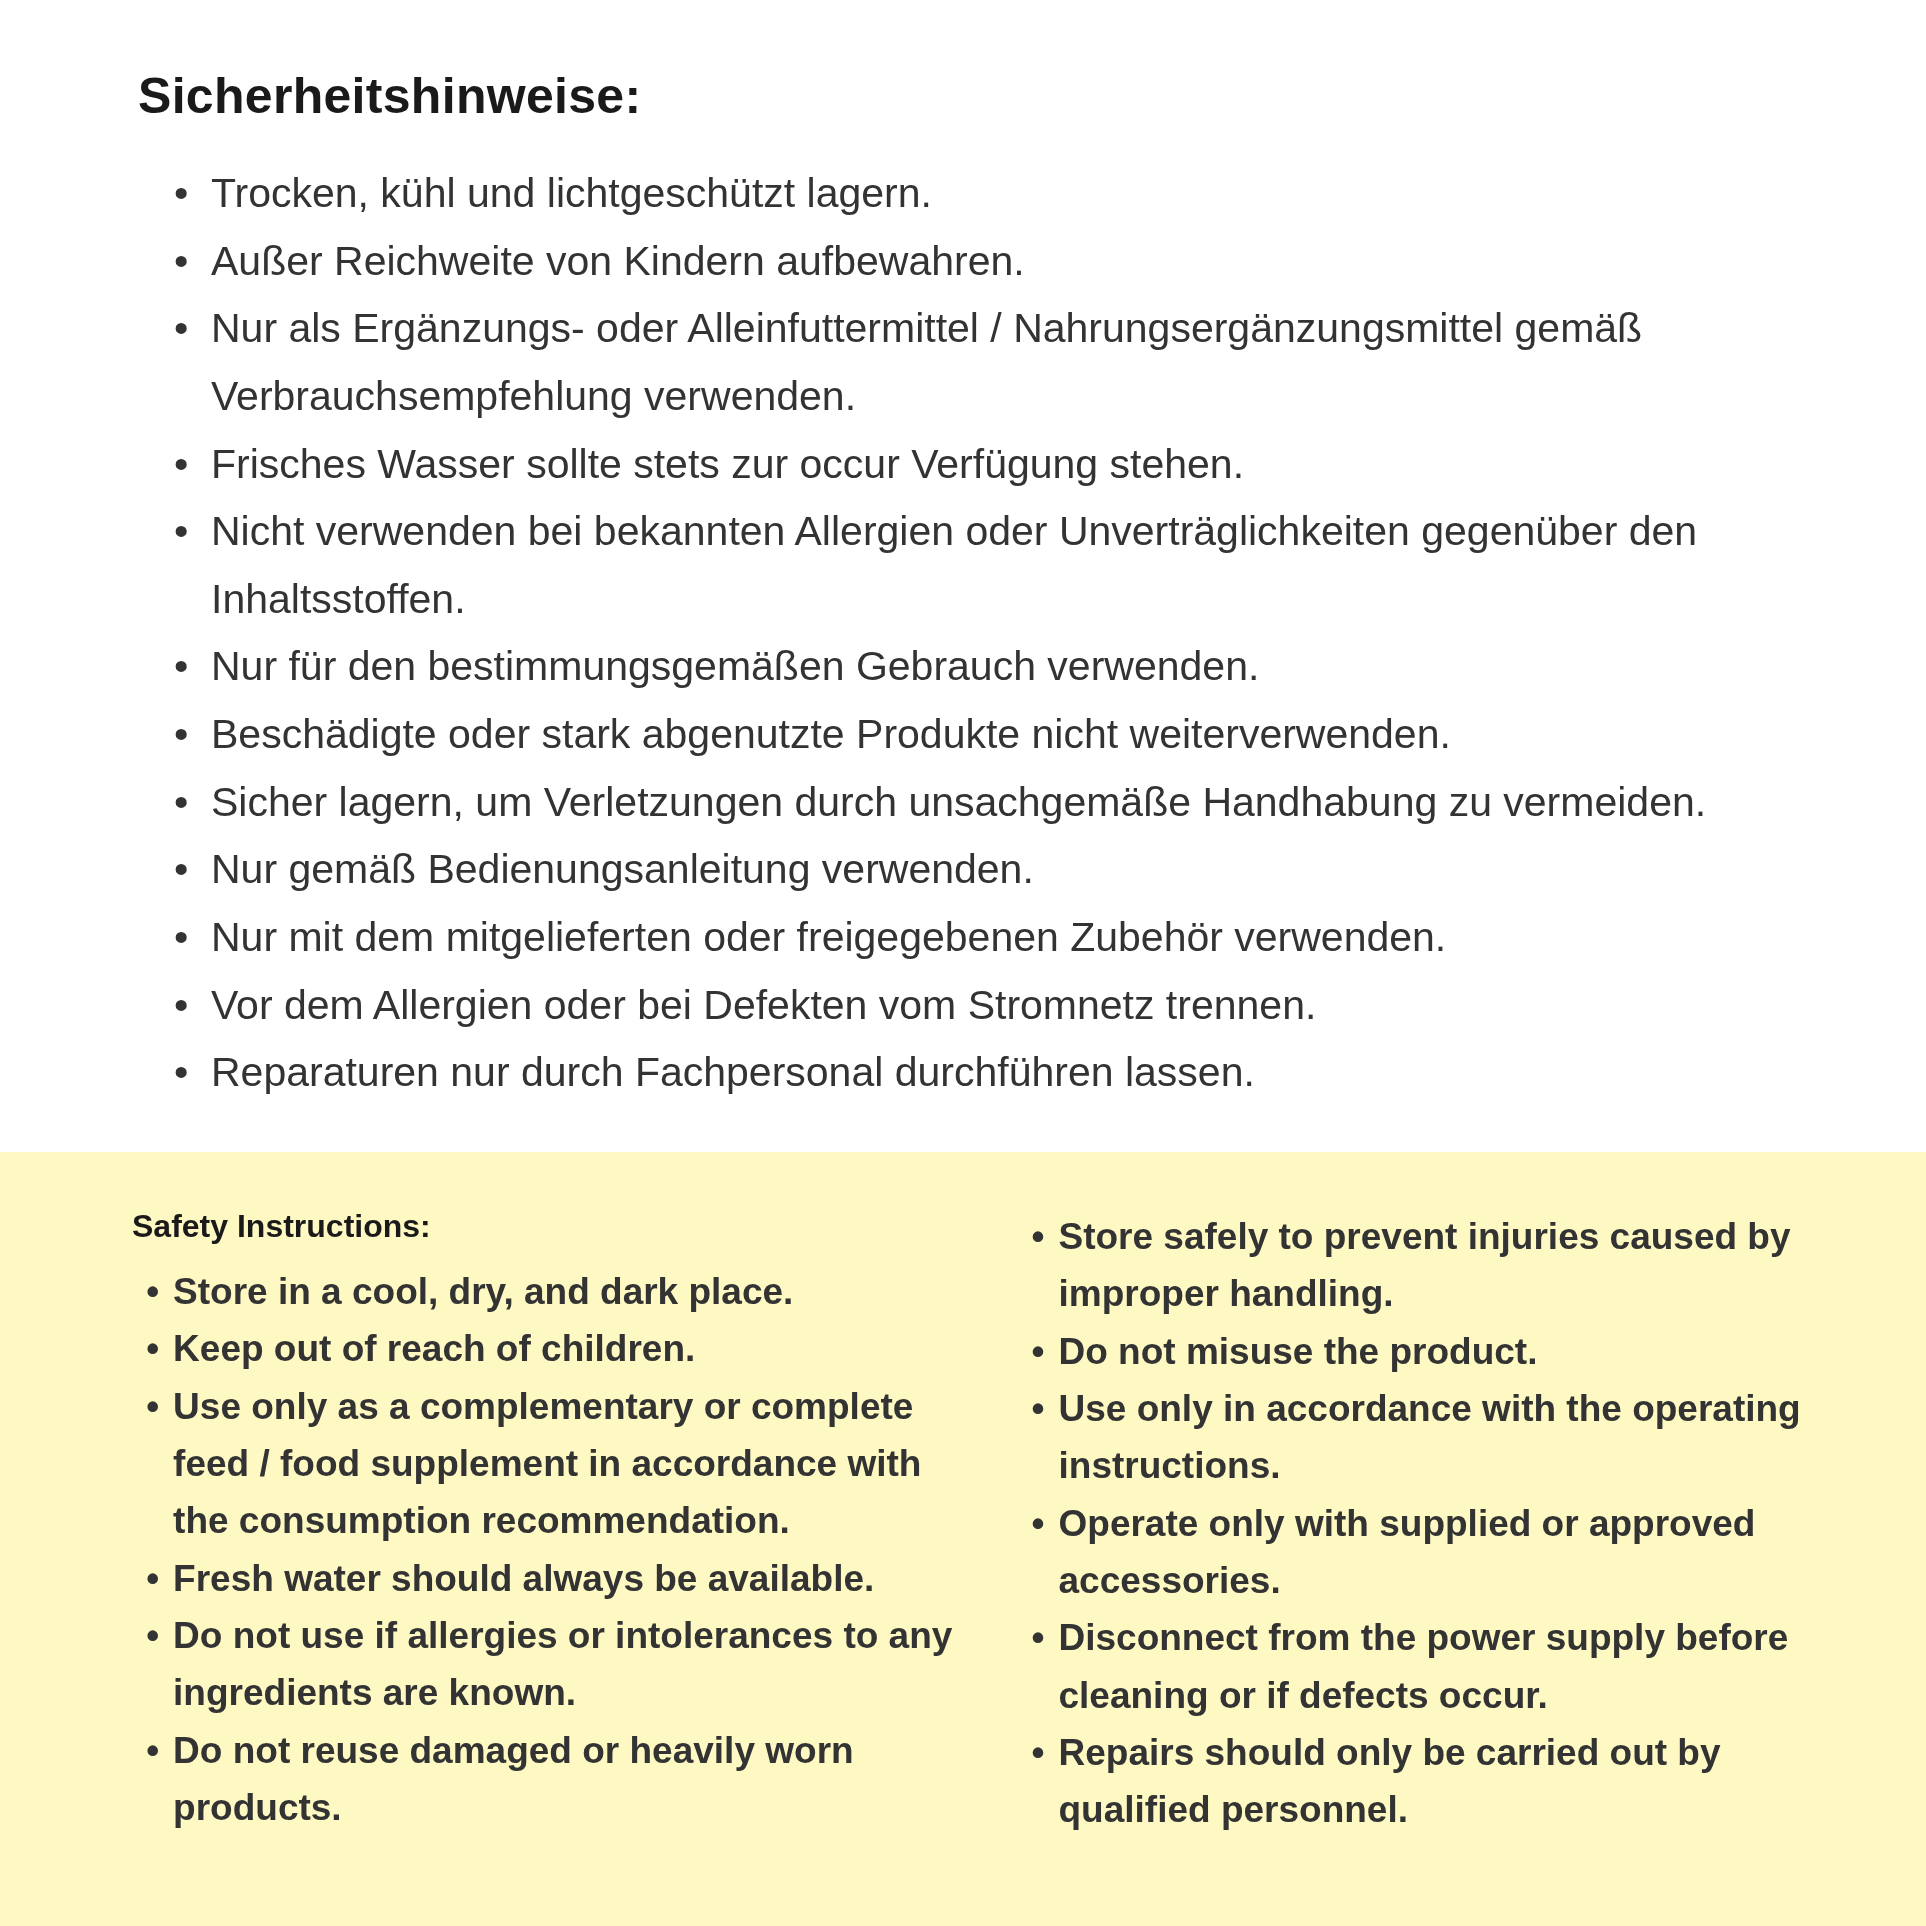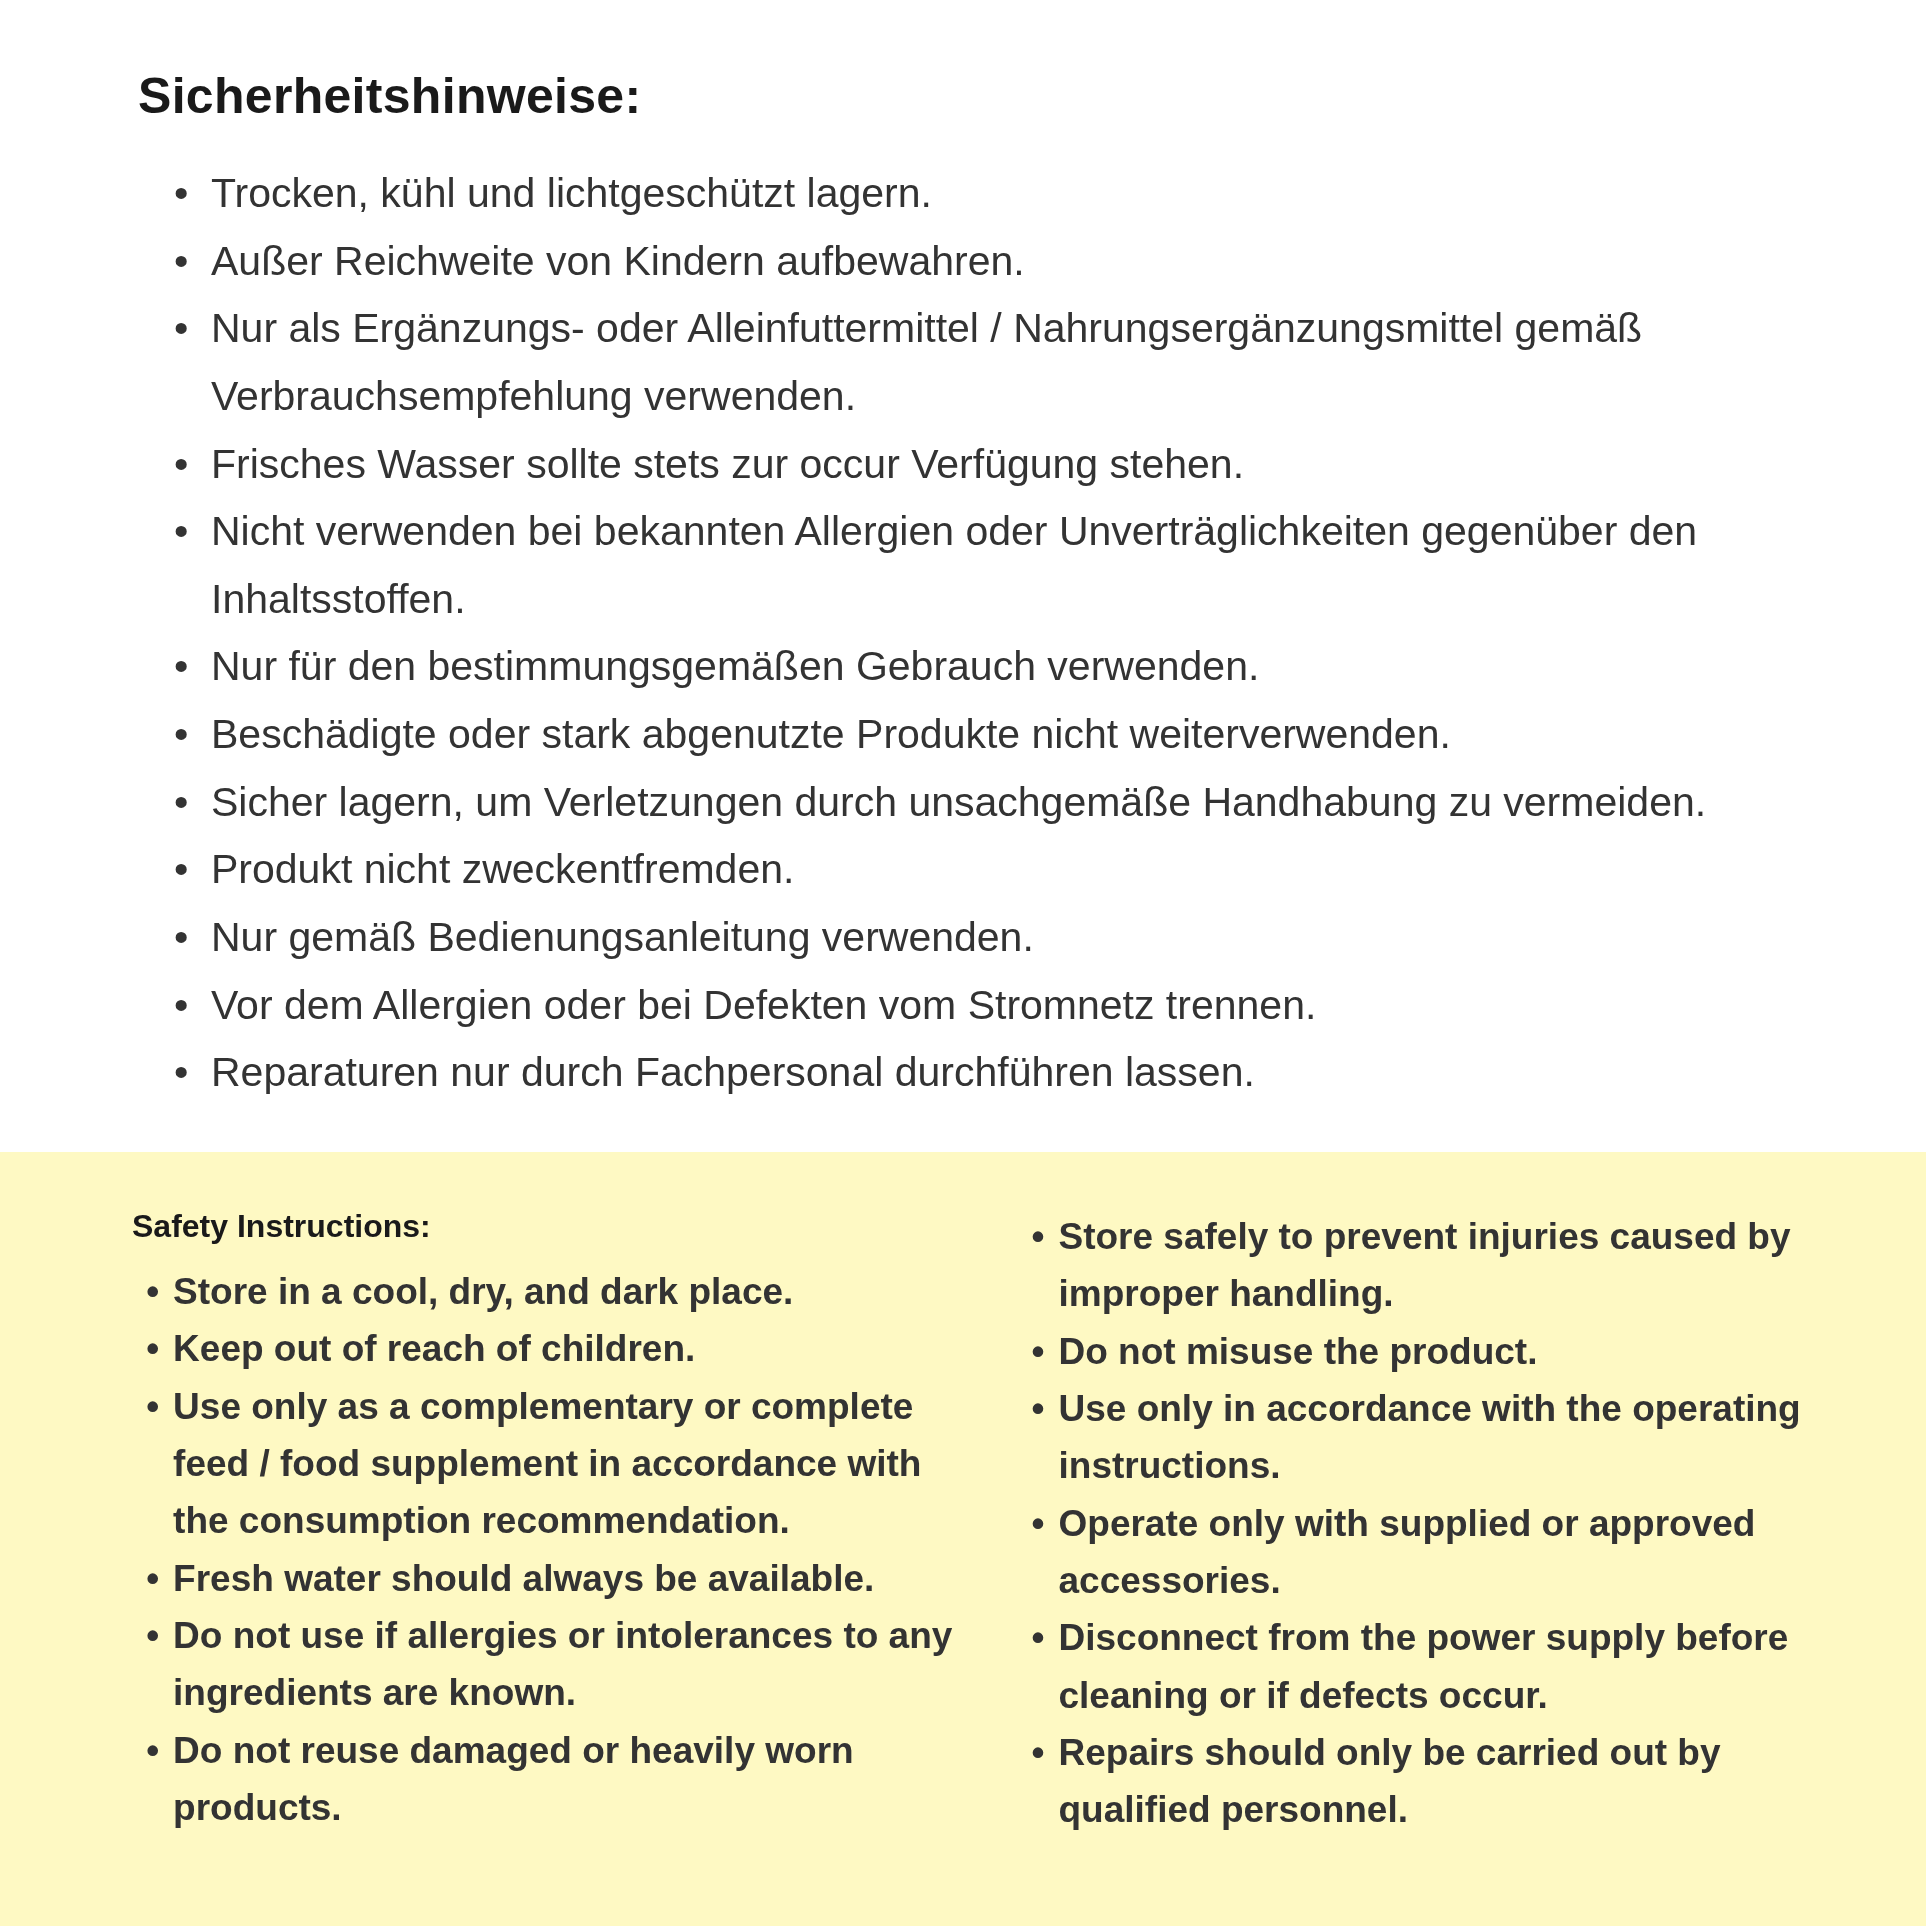--- a/index.html
+++ b/index.html
@@ -110,24 +110,24 @@
         <div class="de-item">Frisches Wasser sollte stets zur occur Verfügung stehen.</div>
 
         <div class="de-item">Nicht verwenden bei bekannten Allergien oder Unverträglichkeiten gegenüber den Inhaltsstoffen.</div>
 
         <div class="de-item">Nur für den bestimmungsgemäßen Gebrauch verwenden.</div>
 
         <div class="de-item">Beschädigte oder stark abgenutzte Produkte nicht weiterverwenden.</div>
 
         <div class="de-item">Sicher lagern, um Verletzungen durch unsachgemäße Handhabung zu vermeiden.</div>
 
-        <div class="de-item">Produkt nicht zweckentfremden.</div>
 
         <div class="de-item">Nur gemäß Bedienungsanleitung verwenden.</div>
 
+        <div class="de-item">Nur mit dem mitgelieferten oder freigegebenen Zubehör verwenden.</div>
 
         <div class="de-item">Vor dem Allergien oder bei Defekten vom Stromnetz trennen.</div>
 
         <div class="de-item">Reparaturen nur durch Fachpersonal durchführen lassen.</div>
       </div>
   </section>
 
   <section class="english-section">
     <div class="en-col en-col-left">
       <h2 class="english-title">Safety Instructions:</h2>

